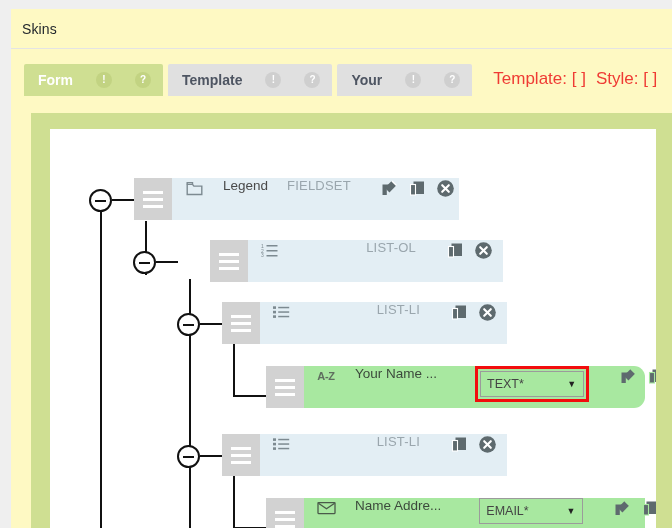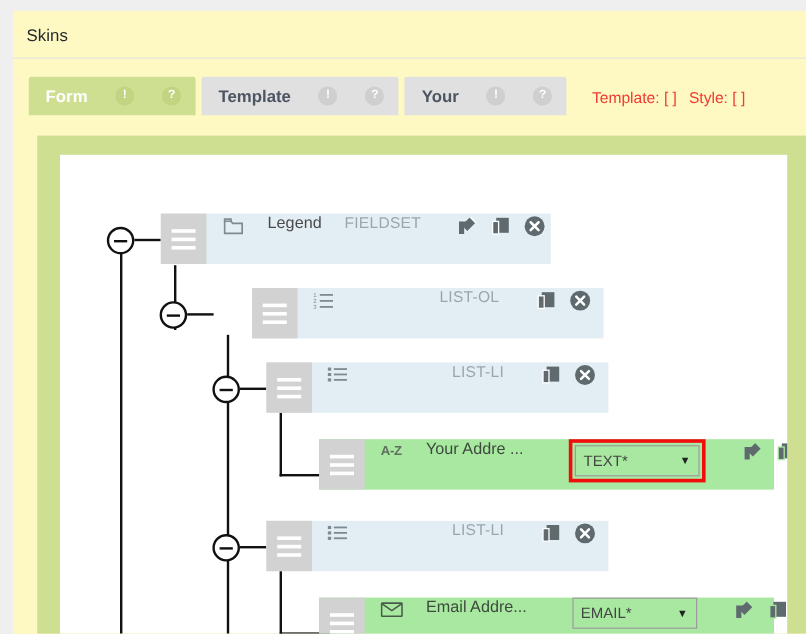--- a/index.html
+++ b/index.html
@@ -89,21 +89,21 @@
     cursor: pointer;
   }
   .tab.active .badge {
     background: #c2d382;
     color: #ffffff;
   }
   .tab-notice {
     margin-left: 16px;
     margin-bottom: 7px;
     color: #ef3b34;
-    font-size: 13px;
+    font-size: 17px;
     white-space: nowrap;
   }
   .tab-notice .gap { display: inline-block; width: 10px; }
 
   
   .canvas {
     position: absolute;
     left: 20px;
     top: 104px;
     width: 641px;
@@ -432,29 +432,29 @@
             <span class="act">
               <svg width="19" height="19" viewBox="0 0 19 19">
                   <circle cx="9.5" cy="9.5" r="8.3" fill="#5e6a6e"></circle>
                   <path d="M6.2 6.2l6.6 6.6M12.8 6.2l-6.6 6.6" stroke="#fff" stroke-width="2.1" stroke-linecap="round"></path>
                 </svg>
             </span>
           </span>
         </div>
       </div>
 
-      <div class="node green" style="left:216px; top:237px; width:379px;">
+      <div class="node green" style="left:216px; top:237px; width:379px;border-radius:11px;">
         <div class="handle">
           <i></i>
             <i></i>
             <i></i>
         </div>
         <div class="node-body">
           <span class="type-icon az">A-Z</span>
-          <span class="node-label">Your Addre ...</span>
+          <span class="node-label">Your Name ...</span>
           <span class="spacer"></span>
           <span class="select-wrap highlight">
             <span class="node-select">
               <span>TEXT*</span>
               <span class="caret">▼</span>
             </span>
           </span>
           <span class="actions">
             <span class="act">
               <svg width="17" height="17" viewBox="0 0 17 17">
@@ -523,21 +523,21 @@
             <i></i>
             <i></i>
         </div>
         <div class="node-body">
           <span class="type-icon">
             <svg width="19" height="14" viewBox="0 0 19 14" fill="none" stroke="#4a5a4a" stroke-width="1.3">
               <rect x="1" y="1.6" width="17" height="11" rx="0.5"></rect>
               <path d="M1.4 2.2l8.1 5.6 8.1-5.6"></path>
             </svg>
           </span>
-          <span class="node-label">Email Addre...</span>
+          <span class="node-label">Name Addre...</span>
           <span class="spacer"></span>
           <span class="select-wrap">
             <span class="node-select">
               <span>EMAIL*</span>
               <span class="caret">▼</span>
             </span>
           </span>
           <span class="actions">
             <span class="act">
               <svg width="17" height="17" viewBox="0 0 17 17">

